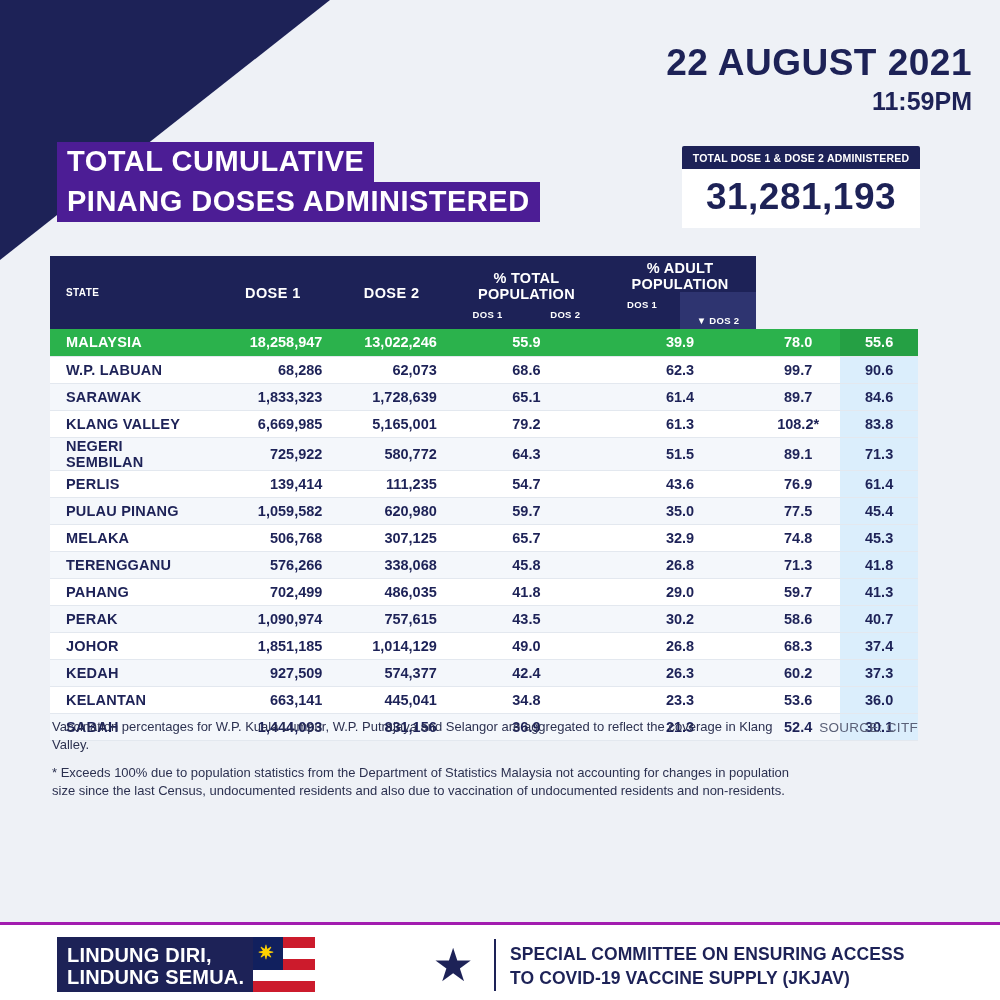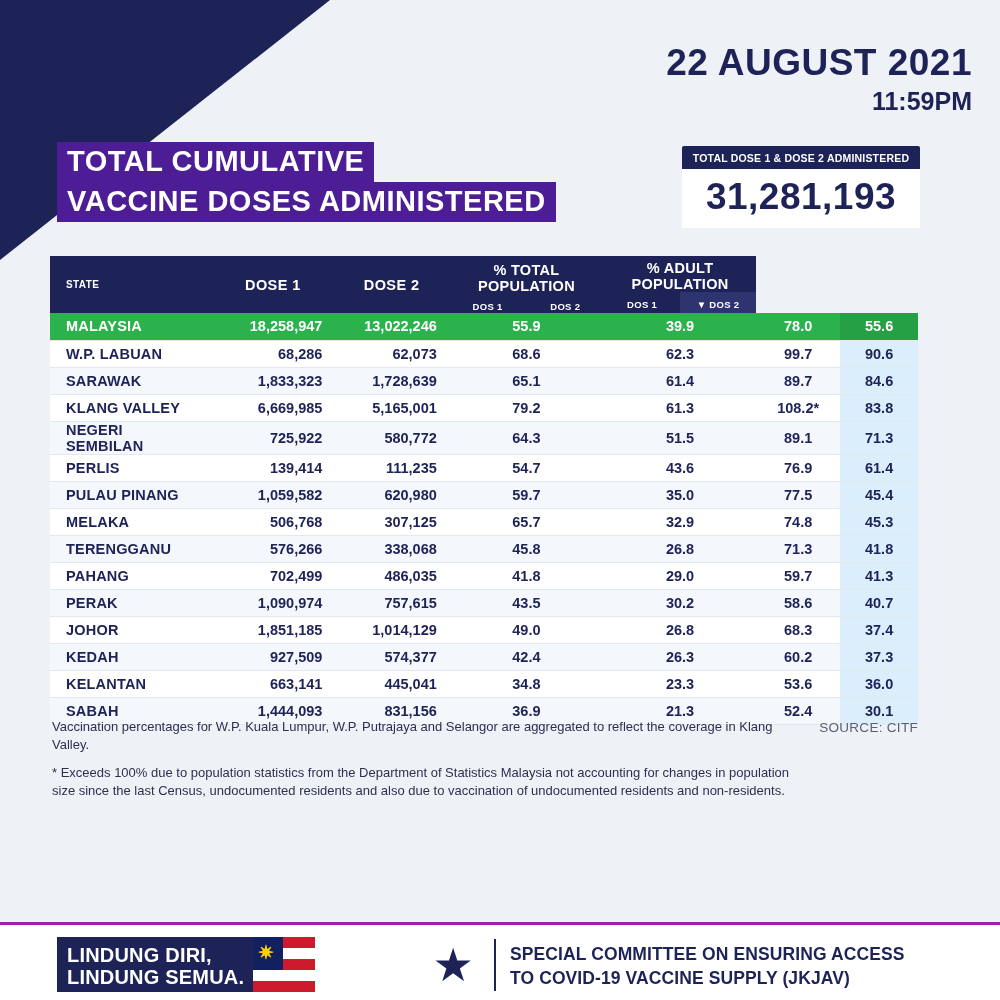--- a/index.html
+++ b/index.html
@@ -90,21 +90,21 @@
   }
   .th-state { text-align: left; padding-left: 16px !important; font-size: 10px; letter-spacing: .4px;}
   .th-center { text-align: center; font-size: 14.5px; letter-spacing: .4px;}
   .th-group { font-size: 14.5px; letter-spacing: .3px; }
   .grp-title { display:block; text-align:center; padding-top: 4px; }
   .grp-subs { display:flex; }
   .grp-sub {
     flex: 1; text-align: center; font-size: 9.5px; font-weight: bold;
     padding-top: 7px; letter-spacing: .3px;
   }
-  .grp-sub.hl { background: #2e3470; padding-top: 7px; padding-bottom: 3px; }
+  .grp-sub.hl { background: #2e3470; padding-top: 23px; padding-bottom: 3px; }
   table.data tbody td {
     height: 27px;
     padding: 0 12px;
     font-size: 14.5px;
     font-weight: bold;
     color: #1d2257;
     text-align: right;
     border-bottom: 1px solid #e3e8ef;
   }
   table.data tbody td.state {
@@ -181,21 +181,21 @@
 
   <div class="corner-wedge"></div>
 
   <div class="date-block">
     <div class="date-main">22 AUGUST 2021</div>
     <div class="date-time">11:59PM</div>
   </div>
 
   <div class="title-wrap">
     <div class="title-line">TOTAL CUMULATIVE</div><br>
-    <div class="title-line">VACCINE DOSES ADMINISTERED</div>
+    <div class="title-line">PINANG DOSES ADMINISTERED</div>
   </div>
 
   <div class="badge-wrap">
     <div class="badge-top">TOTAL DOSE 1 &amp; DOSE 2 ADMINISTERED</div>
     <div class="badge-num">31,281,193</div>
   </div>
 
   <table class="data">
     <thead>
       <tr>

